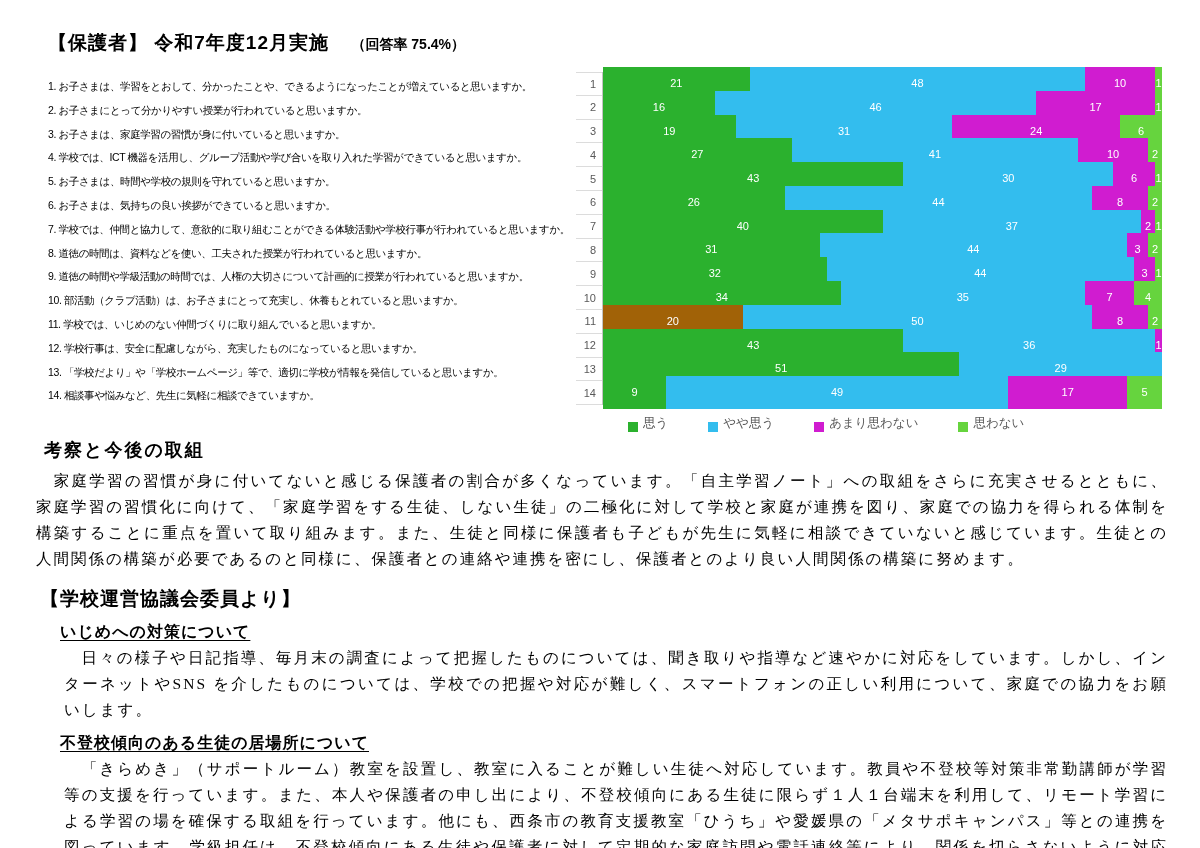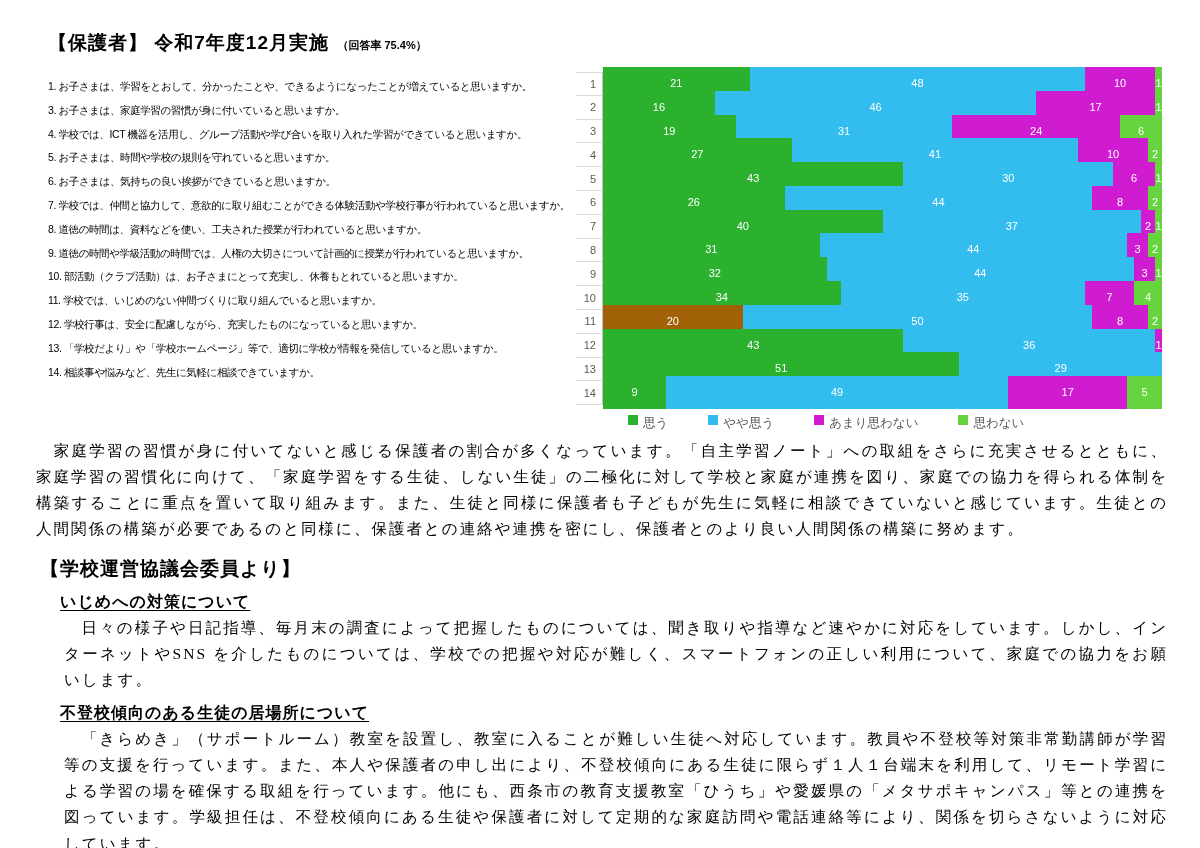--- a/index.html
+++ b/index.html
@@ -3,38 +3,38 @@
 <meta charset="utf-8">
 <style>
   html,body{margin:0;padding:0;background:#fff;}
   .page{
     width:1200px;height:848px;position:relative;overflow:hidden;background:#fff;
     font-family:"Liberation Sans","DejaVu Sans",sans-serif;color:#000;
   }
   
   .titlebar{padding:30px 0 0 48px;font-weight:bold;white-space:nowrap;}
   .title-main{font-size:19px;letter-spacing:1px;}
-  .title-rate{font-size:11px;margin-left:4px;}
+  .title-rate{font-size:14px;margin-left:18px;}
   
   .survey{display:flex;margin-top:16px;padding-left:48px;}
   .questions{width:528px;flex:none;padding-top:3px;}
   .q{height:23.8px;line-height:23.8px;font-size:10.5px;letter-spacing:-0.4px;
      white-space:nowrap;overflow:hidden;}
   .chart{flex:1;padding-right:38px;min-width:0;}
   .plot{position:relative;}
   .plot::before{content:"";position:absolute;left:26px;top:0;bottom:0;width:1px;background:#c3c3c3;}
   .crow{display:flex;align-items:center;height:23.8px;box-sizing:border-box;
         border-bottom:1px solid #dcdcdc;}
   .crow:first-child{border-top:1px solid #dcdcdc;}
   .clab{width:20px;flex:none;text-align:right;font-size:11px;color:#595959;}
   .track{flex:1;height:33px;margin-left:7px;display:flex;min-width:0;}
   .seg{height:100%;display:flex;align-items:center;justify-content:center;min-width:0;}
   .vlab{color:#fff;font-size:11px;line-height:1;}
   .legend{display:flex;align-items:center;gap:20px;margin:10px 0 0 32px;}
-  .litem{display:inline-flex;align-items:flex-start;gap:5px;font-size:12.5px;color:#595959;padding-left:20px;}
+  .litem{display:inline-flex;align-items:flex-end;gap:5px;font-size:12.5px;color:#595959;padding-left:20px;}
   .lsw{width:10px;height:10px;display:inline-block;flex:none;}
   
   .h-kousatsu{font-size:18px;font-weight:bold;margin:6px 0 0 44px;letter-spacing:2px;}
   .body-text{font-family:"Liberation Serif","DejaVu Serif",serif;font-size:15.5px;
              line-height:1.68;letter-spacing:2px;text-align:justify;margin:6px 32px 0 36px;}
   .h-council{font-size:19px;font-weight:bold;margin:14px 0 0 40px;letter-spacing:1px;}
   .subhead{font-family:"Liberation Serif","DejaVu Serif",serif;font-size:16px;font-weight:bold;
            text-decoration:underline;text-underline-offset:3px;margin:10px 0 0 60px;letter-spacing:1px;}
   .subbody{font-family:"Liberation Serif","DejaVu Serif",serif;font-size:15.5px;
            line-height:1.68;letter-spacing:2px;text-align:justify;margin:2px 32px 0 64px;}
@@ -45,20 +45,21 @@
 <div class="page">
 
   <div class="titlebar">
     <span class="title-main">【保護者】 令和7年度12月実施</span>
     <span class="title-rate">（回答率 75.4%）</span>
   </div>
 
   <div class="survey">
     <div class="questions">
         <div class="q">1. お子さまは、学習をとおして、分かったことや、できるようになったことが増えていると思いますか。</div>
+        <div class="q">2. お子さまにとって分かりやすい授業が行われていると思いますか。</div>
         <div class="q">3. お子さまは、家庭学習の習慣が身に付いていると思いますか。</div>
         <div class="q">4. 学校では、ICT 機器を活用し、グループ活動や学び合いを取り入れた学習ができていると思いますか。</div>
         <div class="q">5. お子さまは、時間や学校の規則を守れていると思いますか。</div>
         <div class="q">6. お子さまは、気持ちの良い挨拶ができていると思いますか。</div>
         <div class="q">7. 学校では、仲間と協力して、意欲的に取り組むことができる体験活動や学校行事が行われていると思いますか。</div>
         <div class="q">8. 道徳の時間は、資料などを使い、工夫された授業が行われていると思いますか。</div>
         <div class="q">9. 道徳の時間や学級活動の時間では、人権の大切さについて計画的に授業が行われていると思いますか。</div>
         <div class="q">10. 部活動（クラブ活動）は、お子さまにとって充実し、休養もとれていると思いますか。</div>
         <div class="q">11. 学校では、いじめのない仲間づくりに取り組んでいると思いますか。</div>
         <div class="q">12. 学校行事は、安全に配慮しながら、充実したものになっていると思いますか。</div>
@@ -311,20 +312,21 @@
             <span class="llab">あまり思わない</span>
           </span>
           <span class="litem">
             <span class="lsw" style="background: rgb(102, 212, 62);"></span>
             <span class="llab">思わない</span>
           </span>
         </div>
     </div>
   </div>
 
+  <div class="h-kousatsu">考察と今後の取組</div>
   <p class="body-text">　家庭学習の習慣が身に付いてないと感じる保護者の割合が多くなっています。「自主学習ノート」への取組をさらに充実させるとともに、家庭学習の習慣化に向けて、「家庭学習をする生徒、しない生徒」の二極化に対して学校と家庭が連携を図り、家庭での協力を得られる体制を構築することに重点を置いて取り組みます。また、生徒と同様に保護者も子どもが先生に気軽に相談できていないと感じています。生徒との人間関係の構築が必要であるのと同様に、保護者との連絡や連携を密にし、保護者とのより良い人間関係の構築に努めます。</p>
 
   <div class="h-council">【学校運営協議会委員より】</div>
 
   <div class="subhead">いじめへの対策について</div>
   <p class="subbody">　日々の様子や日記指導、毎月末の調査によって把握したものについては、聞き取りや指導など速やかに対応をしています。しかし、インターネットやSNS を介したものについては、学校での把握や対応が難しく、スマートフォンの正しい利用について、家庭での協力をお願いします。</p>
 
   <div class="subhead">不登校傾向のある生徒の居場所について</div>
   <p class="subbody">　「きらめき」（サポートルーム）教室を設置し、教室に入ることが難しい生徒へ対応しています。教員や不登校等対策非常勤講師が学習等の支援を行っています。また、本人や保護者の申し出により、不登校傾向にある生徒に限らず１人１台端末を利用して、リモート学習による学習の場を確保する取組を行っています。他にも、西条市の教育支援教室「ひうち」や愛媛県の「メタサポキャンパス」等との連携を図っています。学級担任は、不登校傾向にある生徒や保護者に対して定期的な家庭訪問や電話連絡等により、関係を切らさないように対応しています。</p>
 

